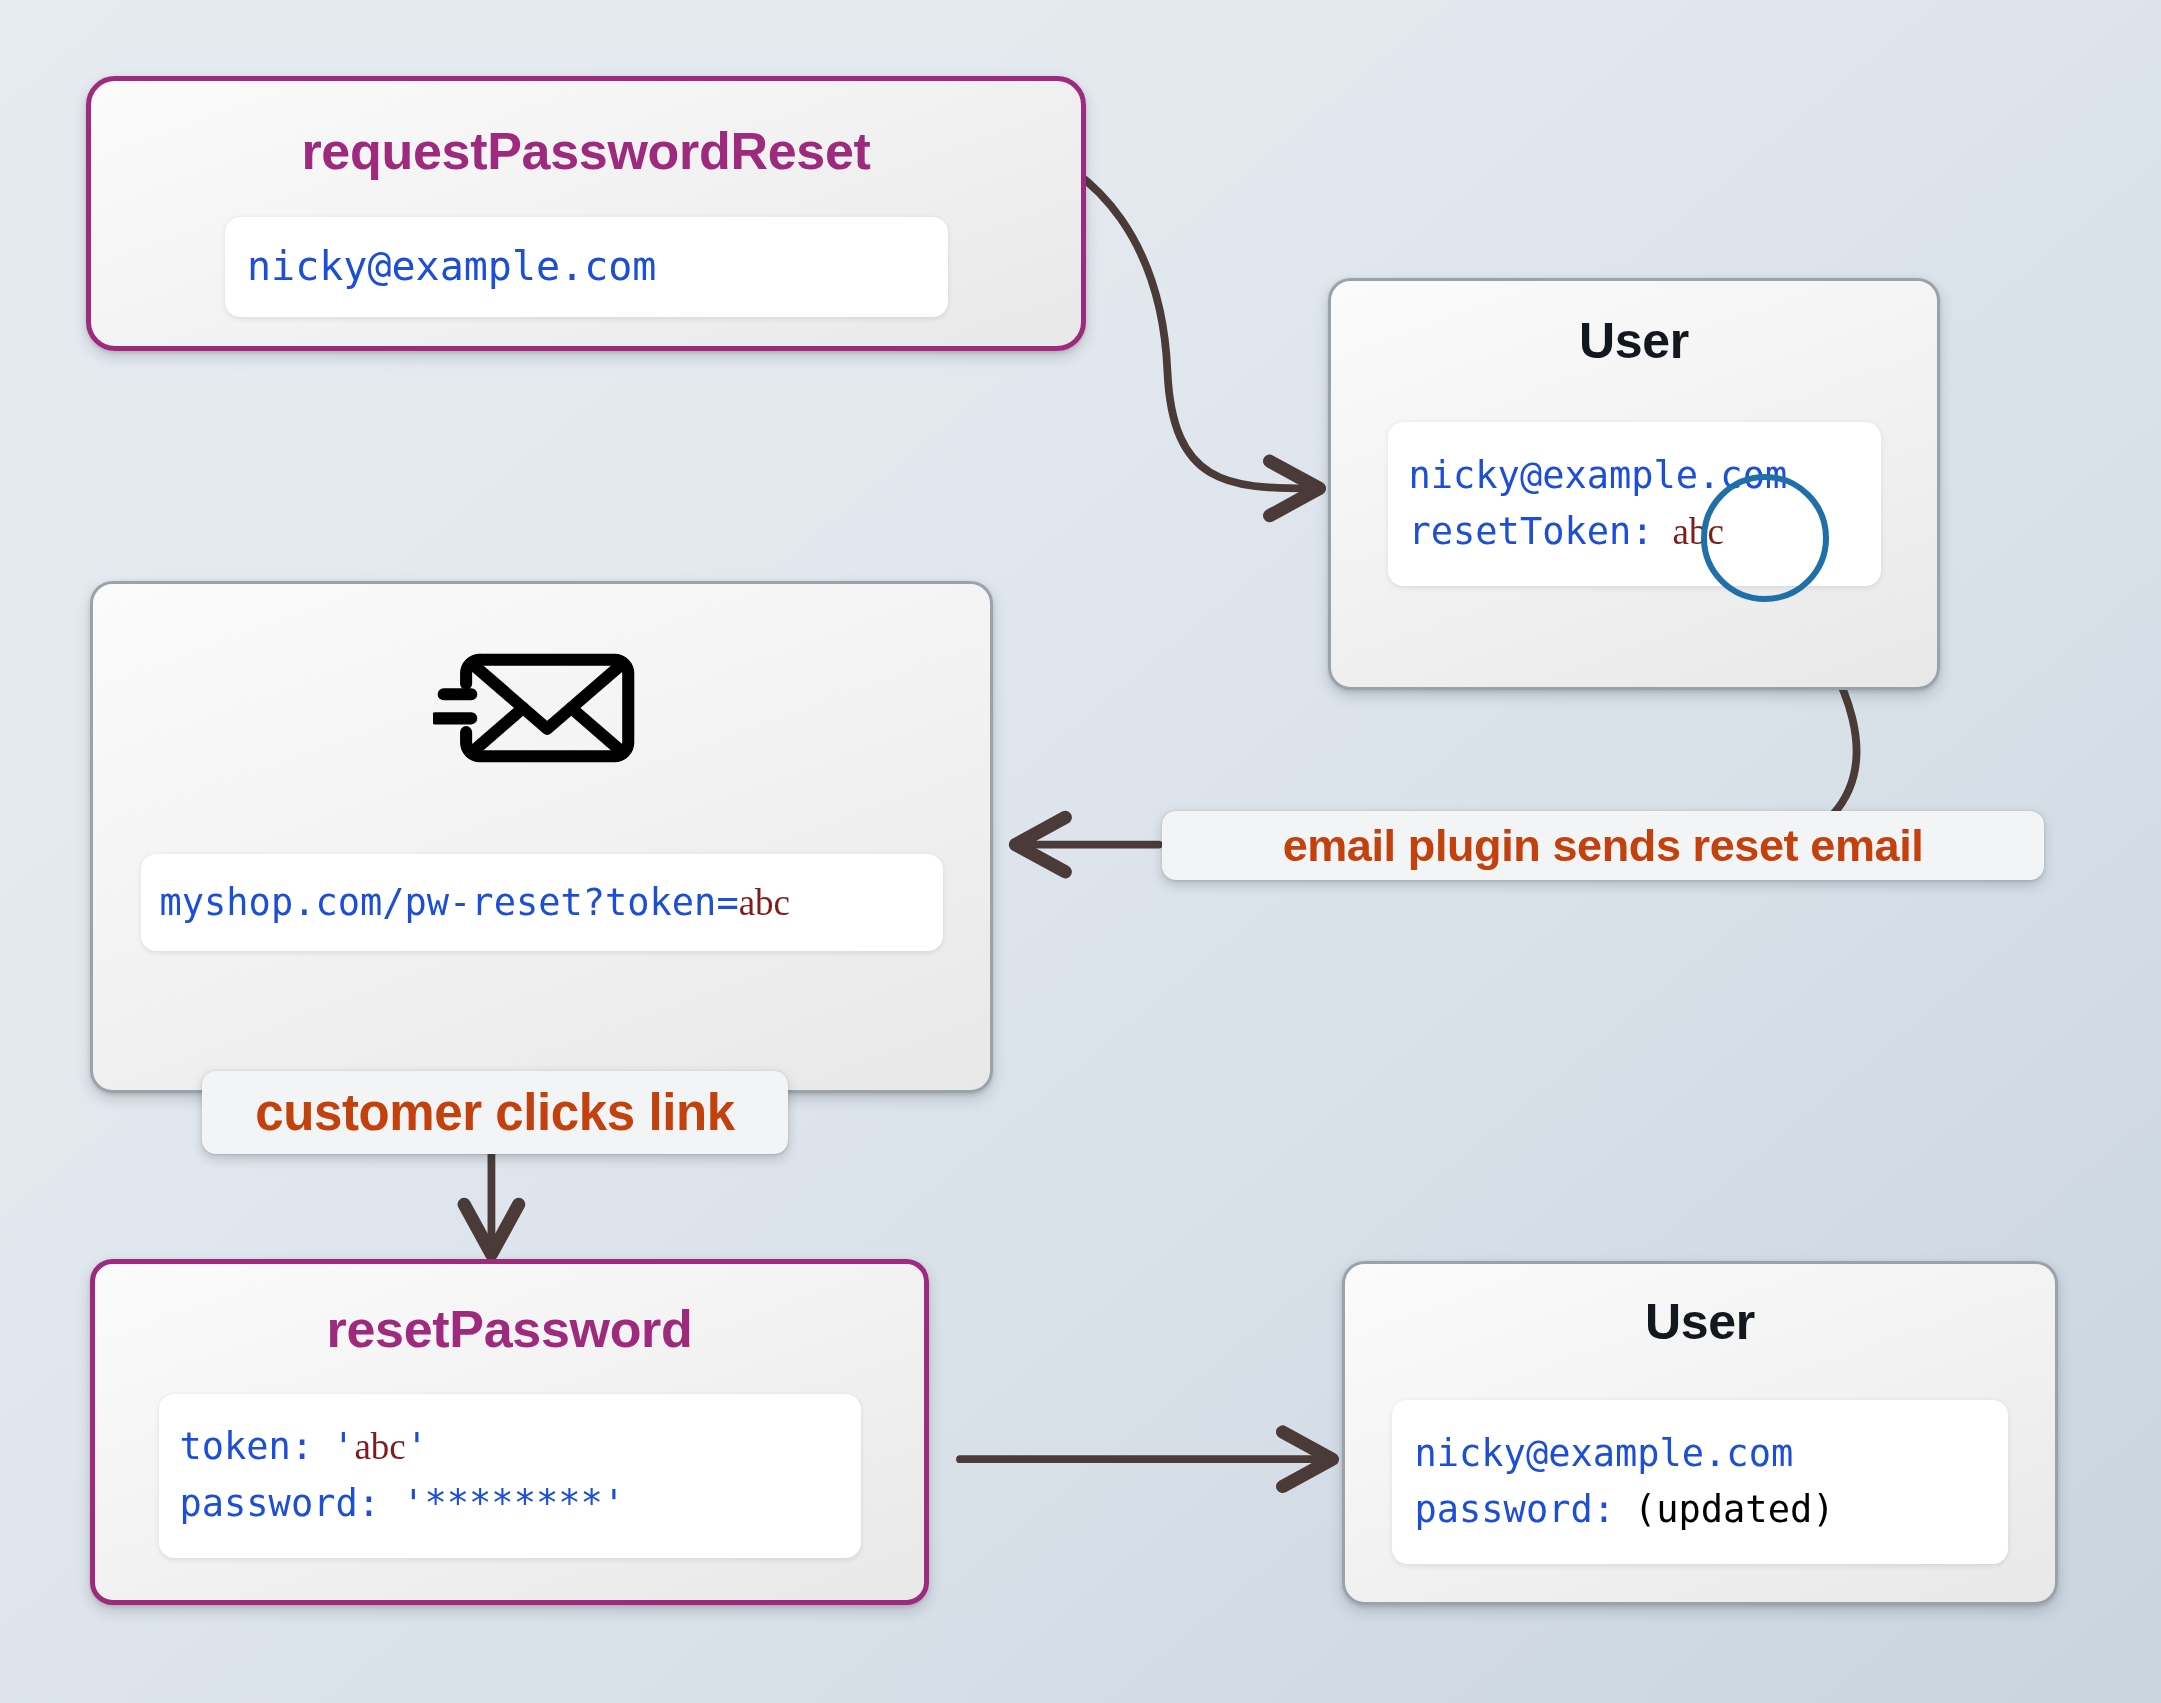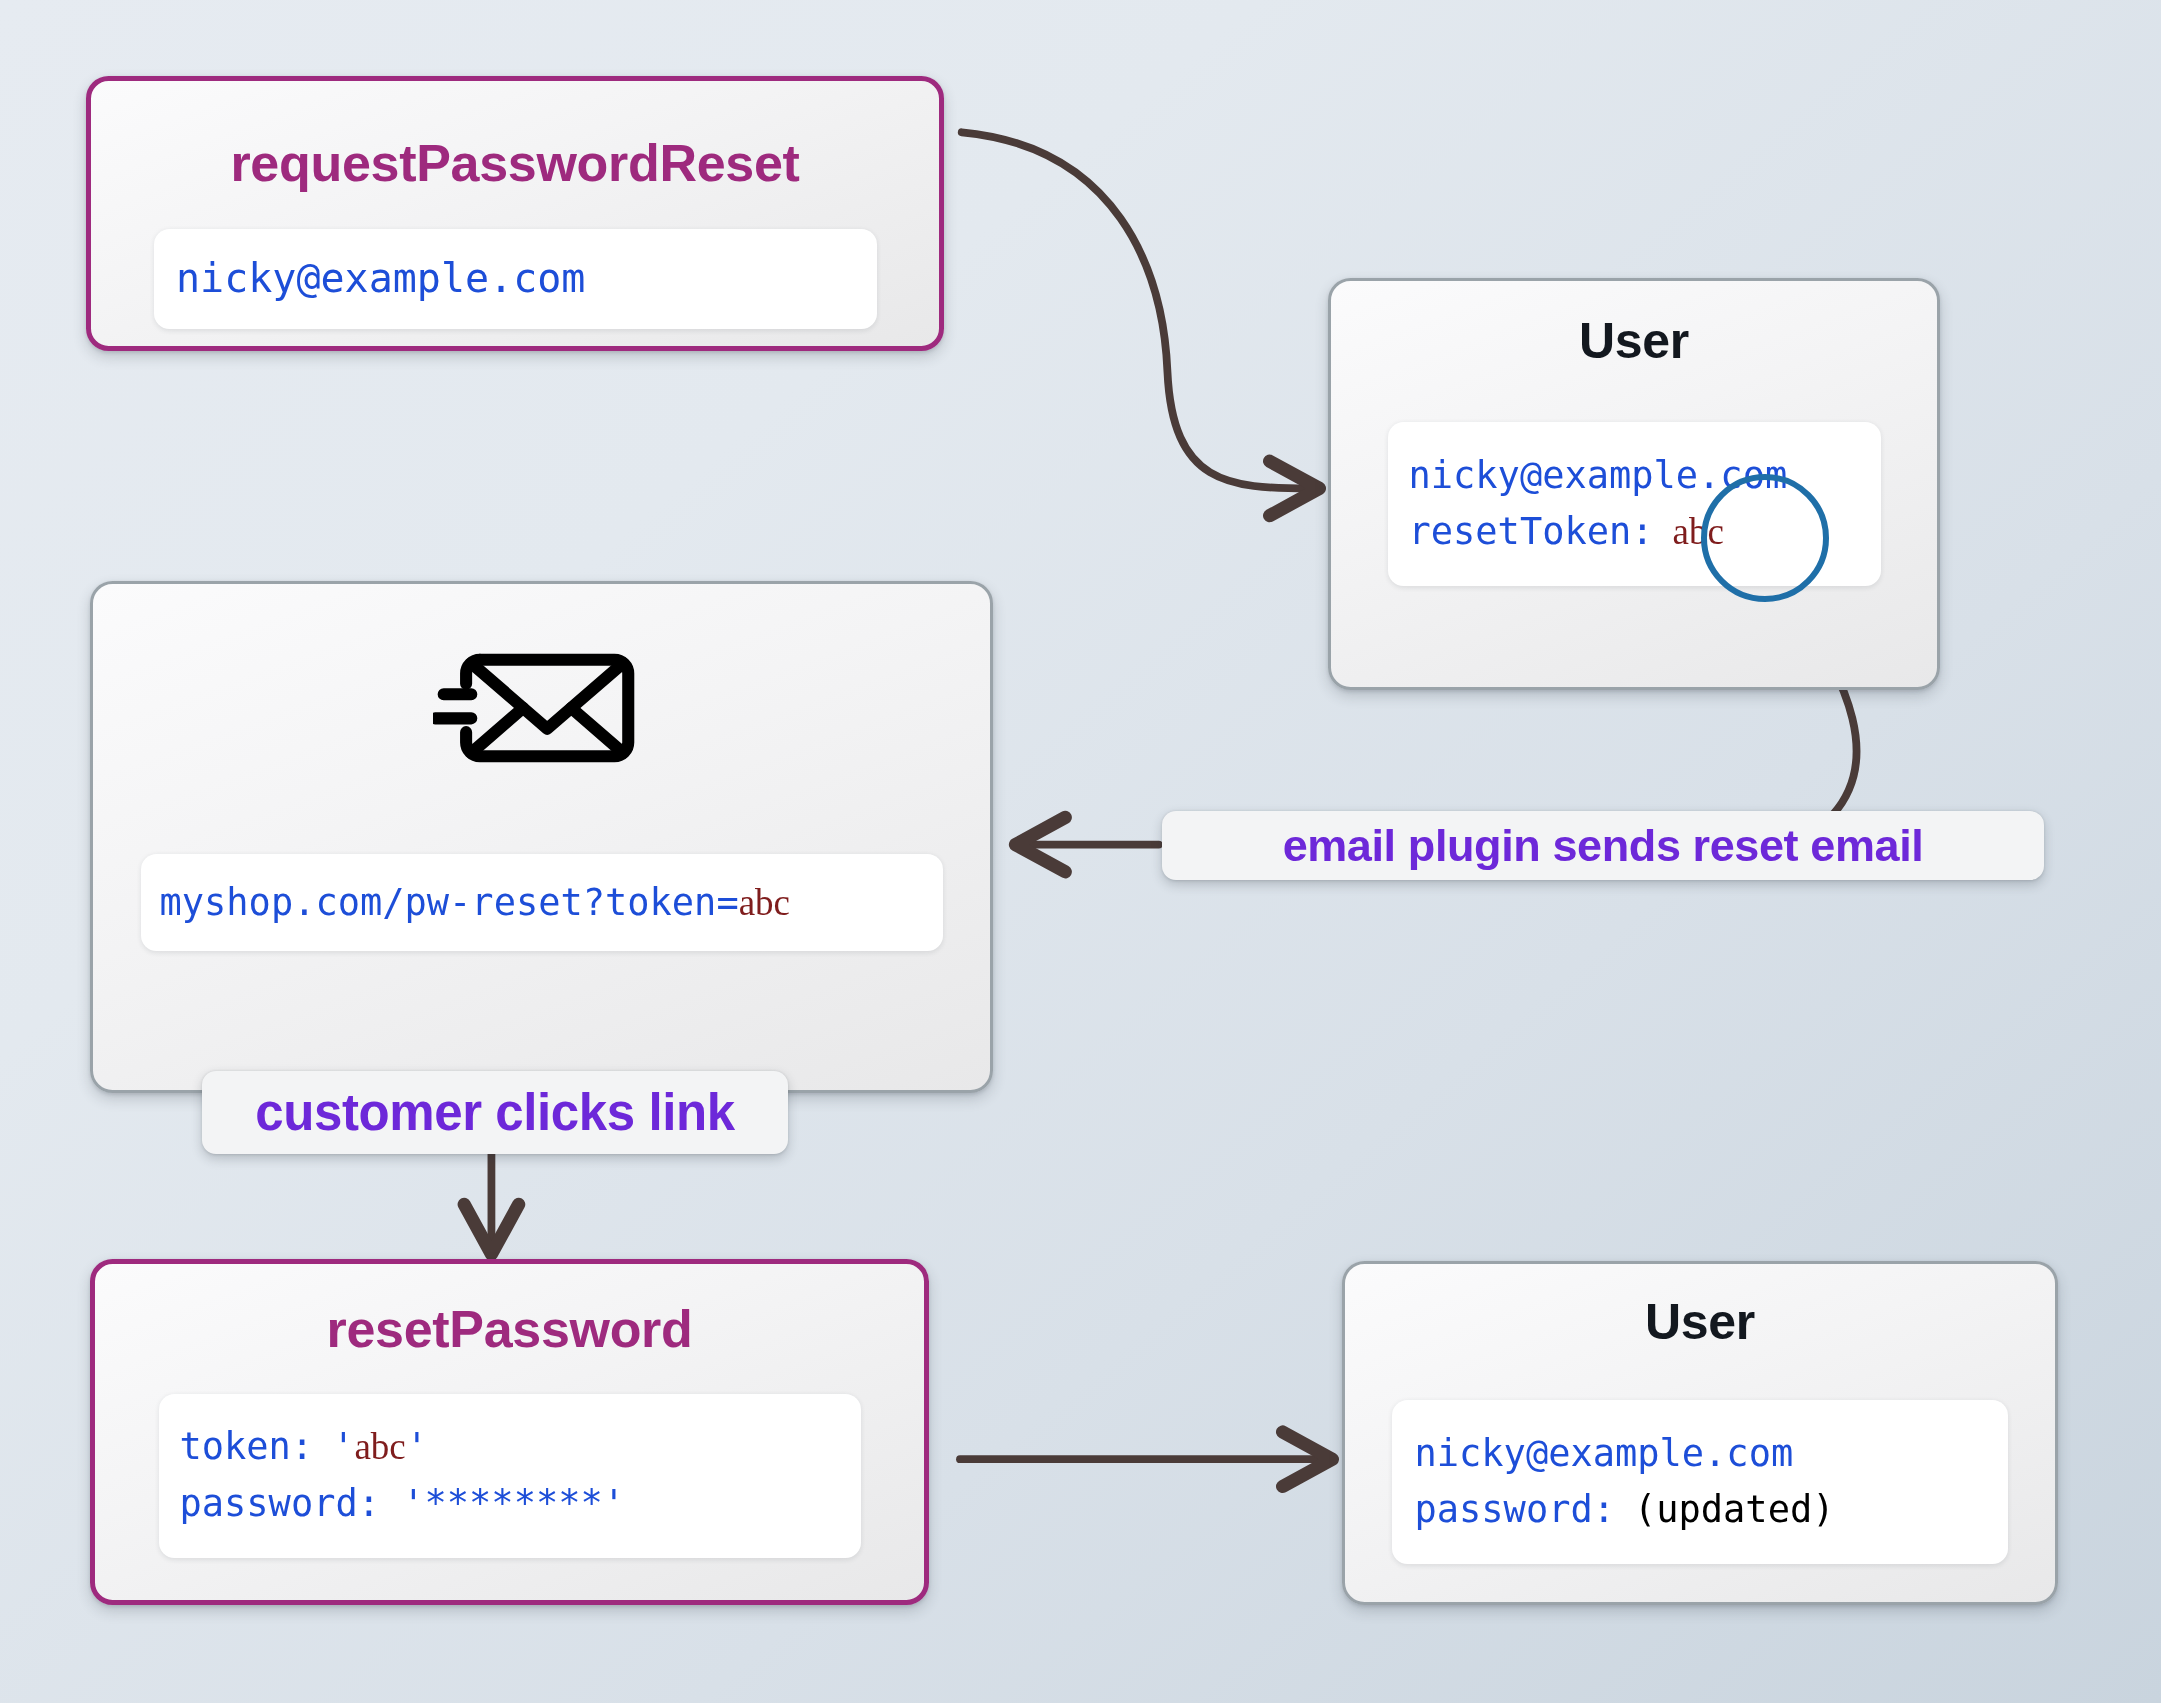--- a/index.html
+++ b/index.html
@@ -56,21 +56,21 @@
   .tok-green{color:#000000;}
   .tok-grey{color:#1d4ed8;}
 
   
   .edge-label{
     position:absolute;
     box-sizing:border-box;
     background:#f3f4f5;
     border-radius:14px;
     box-shadow:0 4.3px 10.4px rgba(40,50,60,.22), 0 0.9px 2.6px rgba(40,50,60,.14);
-    color:#6d28d9;
+    color:#c2410c;
     font-weight:bold;
     display:flex;
     align-items:center;
     justify-content:center;
     white-space:nowrap;
     letter-spacing:-0.4px;
   }
 
   
   .env-wrap{display:flex;align-items:center;justify-content:center;}
@@ -100,21 +100,21 @@
 
     <path d="M2073,695 C2140,790 2175,880 2120,942" fill="none" stroke="#4a3b38" stroke-width="9" stroke-linecap="round"></path>
 
     <path d="M1340,977 L1185,977" fill="none" stroke="#4a3b38" stroke-width="9" stroke-linecap="round" marker-end="url(#arrowhead)"></path>
 
     <path d="M568,1168 L568,1440" fill="none" stroke="#4a3b38" stroke-width="9" stroke-linecap="round" marker-end="url(#arrowhead)"></path>
 
     <path d="M1110,1688 L1530,1688" fill="none" stroke="#4a3b38" stroke-width="9" stroke-linecap="round" marker-end="url(#arrowhead)"></path>
   </svg>
 
-  <div class="node accent" style="left:86px;top:76px;width:858px;height:275px;padding:36px 24px 0 24px;">
+  <div class="node accent" style="left:86px;top:76px;width:1000px;height:275px;padding:24px 24px 0 24px;border-radius:29px;">
     <div class="node-title title-accent" style="margin-top:15.6px;">requestPasswordReset</div>
     <div class="panel" style="width:723px;height:100px;margin-top:36px;padding:0 22.5px;font-size:40px;">
       <div class="line tok-grey">nicky@example.com</div>
     </div>
   </div>
 
   <div class="node plain" style="left:1328px;top:278px;width:612px;height:412px;padding:19px 22.5px 0 22.5px;">
     <div class="node-title title-plain" style="margin-top:12px;">User</div>
     <div class="panel" style="width:493px;height:164px;margin-top:36px;padding:0 21px;font-size:37px;position:relative;">
       <div class="line tok-grey">nicky@example.com</div>

